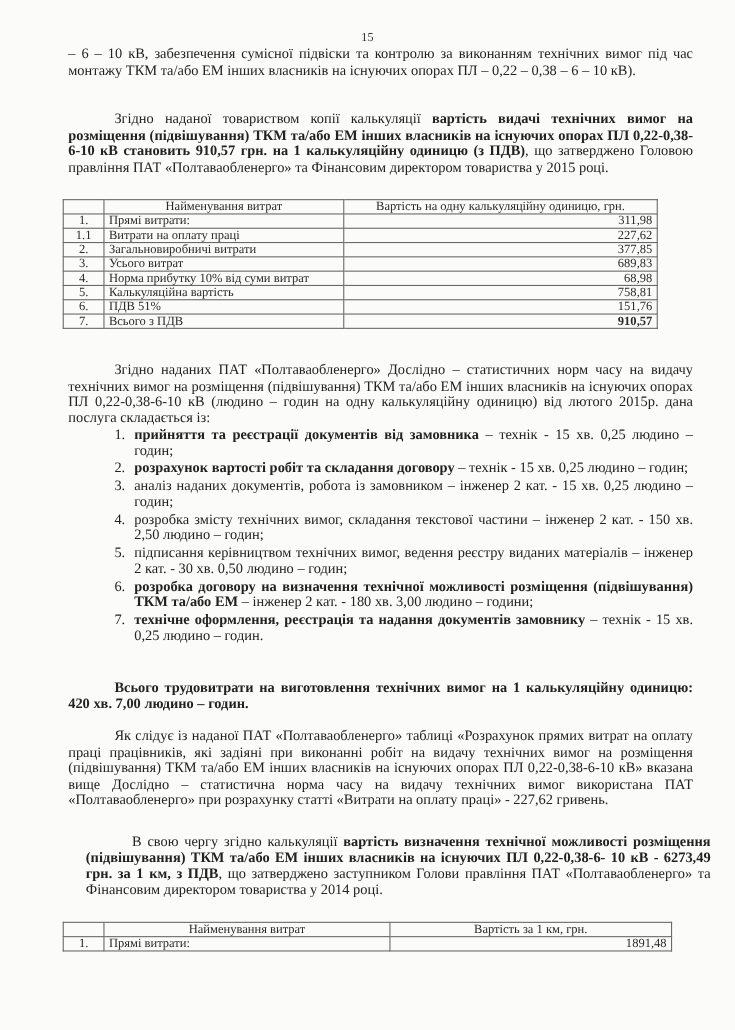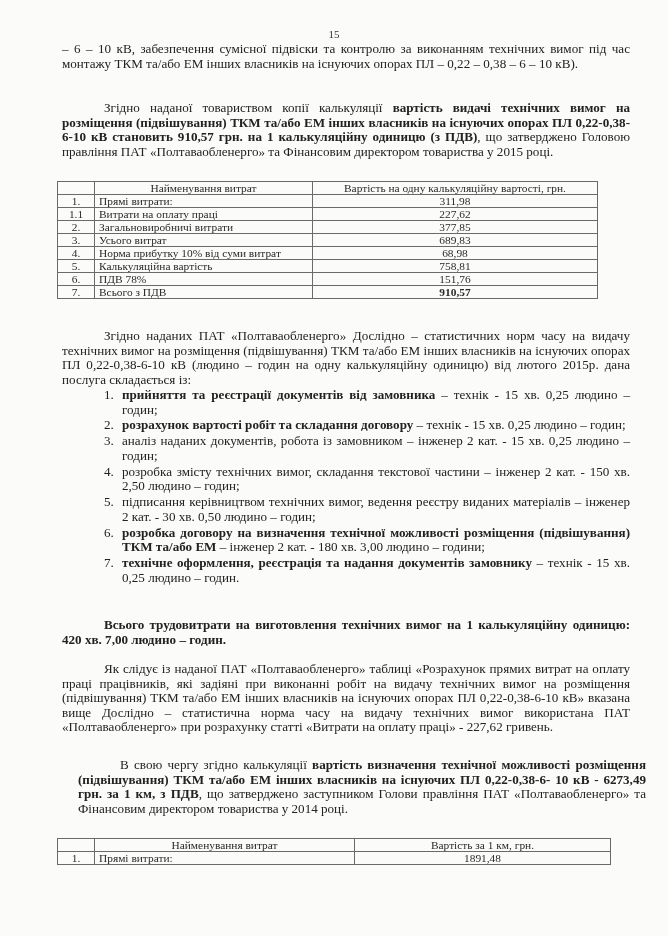--- a/index.html
+++ b/index.html
@@ -8,21 +8,21 @@
     font-family: "Liberation Serif", serif; color: #222; position: relative;
   }
   .page { position: absolute; left: 0; top: 0; width: 668px; height: 936px; }
   .pnum { position: absolute; top: 28px; left: 0; width: 668px; text-align: center; font-size: 11px; color: #333; }
   .block { position: absolute; left: 62px; width: 568px; font-size: 13.1px; line-height: 14.6px; text-align: justify; }
   .indent { text-indent: 42px; }
   b { font-weight: bold; }
   table { position: absolute; border-collapse: collapse; font-size: 11.4px; color: #2a2a2a; }
   td, th { border: 1px solid #6a6a6a; padding: 0 4px; height: 12px; line-height: 12px; font-weight: normal; }
   .c-num { text-align: center; }
-  .c-val { text-align: center; }
+  .c-val { text-align: right; }
   .list { position: absolute; left: 104px; width: 526px; font-size: 13.1px; line-height: 14.6px; margin: 0; padding: 0; list-style: none; }
   .list li { position: relative; padding-left: 18px; text-align: justify; margin-bottom: 1.3px; }
   .list li .n { position: absolute; left: 0; top: 0; }
 </style>
 </head>
 <body>
 
 <div class="page">
   <div class="pnum">15</div>
 
@@ -35,21 +35,21 @@
   <table style="left:57px; top:181px; width:541px;">
     <colgroup>
         <col style="width:37px">
         <col style="width:218px">
         <col>
       </colgroup>
     <tbody>
         <tr>
       <th></th>
       <th>Найменування витрат</th>
-      <th>Вартість на одну калькуляційну вартості, грн.</th>
+      <th>Вартість на одну калькуляційну одиницю, грн.</th>
     </tr>
     <tr>
           <td class="c-num">1.</td>
           <td>Прямі витрати:</td>
           <td class="c-val">311,98</td>
         </tr>
     <tr>
           <td class="c-num">1.1</td>
           <td>Витрати на оплату праці</td>
           <td class="c-val">227,62</td>
@@ -69,21 +69,21 @@
           <td>Норма прибутку 10% від суми витрат</td>
           <td class="c-val">68,98</td>
         </tr>
     <tr>
           <td class="c-num">5.</td>
           <td>Калькуляційна вартість</td>
           <td class="c-val">758,81</td>
         </tr>
     <tr>
           <td class="c-num">6.</td>
-          <td>ПДВ 78%</td>
+          <td>ПДВ 51%</td>
           <td class="c-val">151,76</td>
         </tr>
     <tr>
           <td class="c-num">7.</td>
           <td style="font-weight:normal">Всього з ПДВ</td>
           <td class="c-val" style="font-weight:bold">910,57</td>
         </tr>
   </tbody>
     </table>
 

